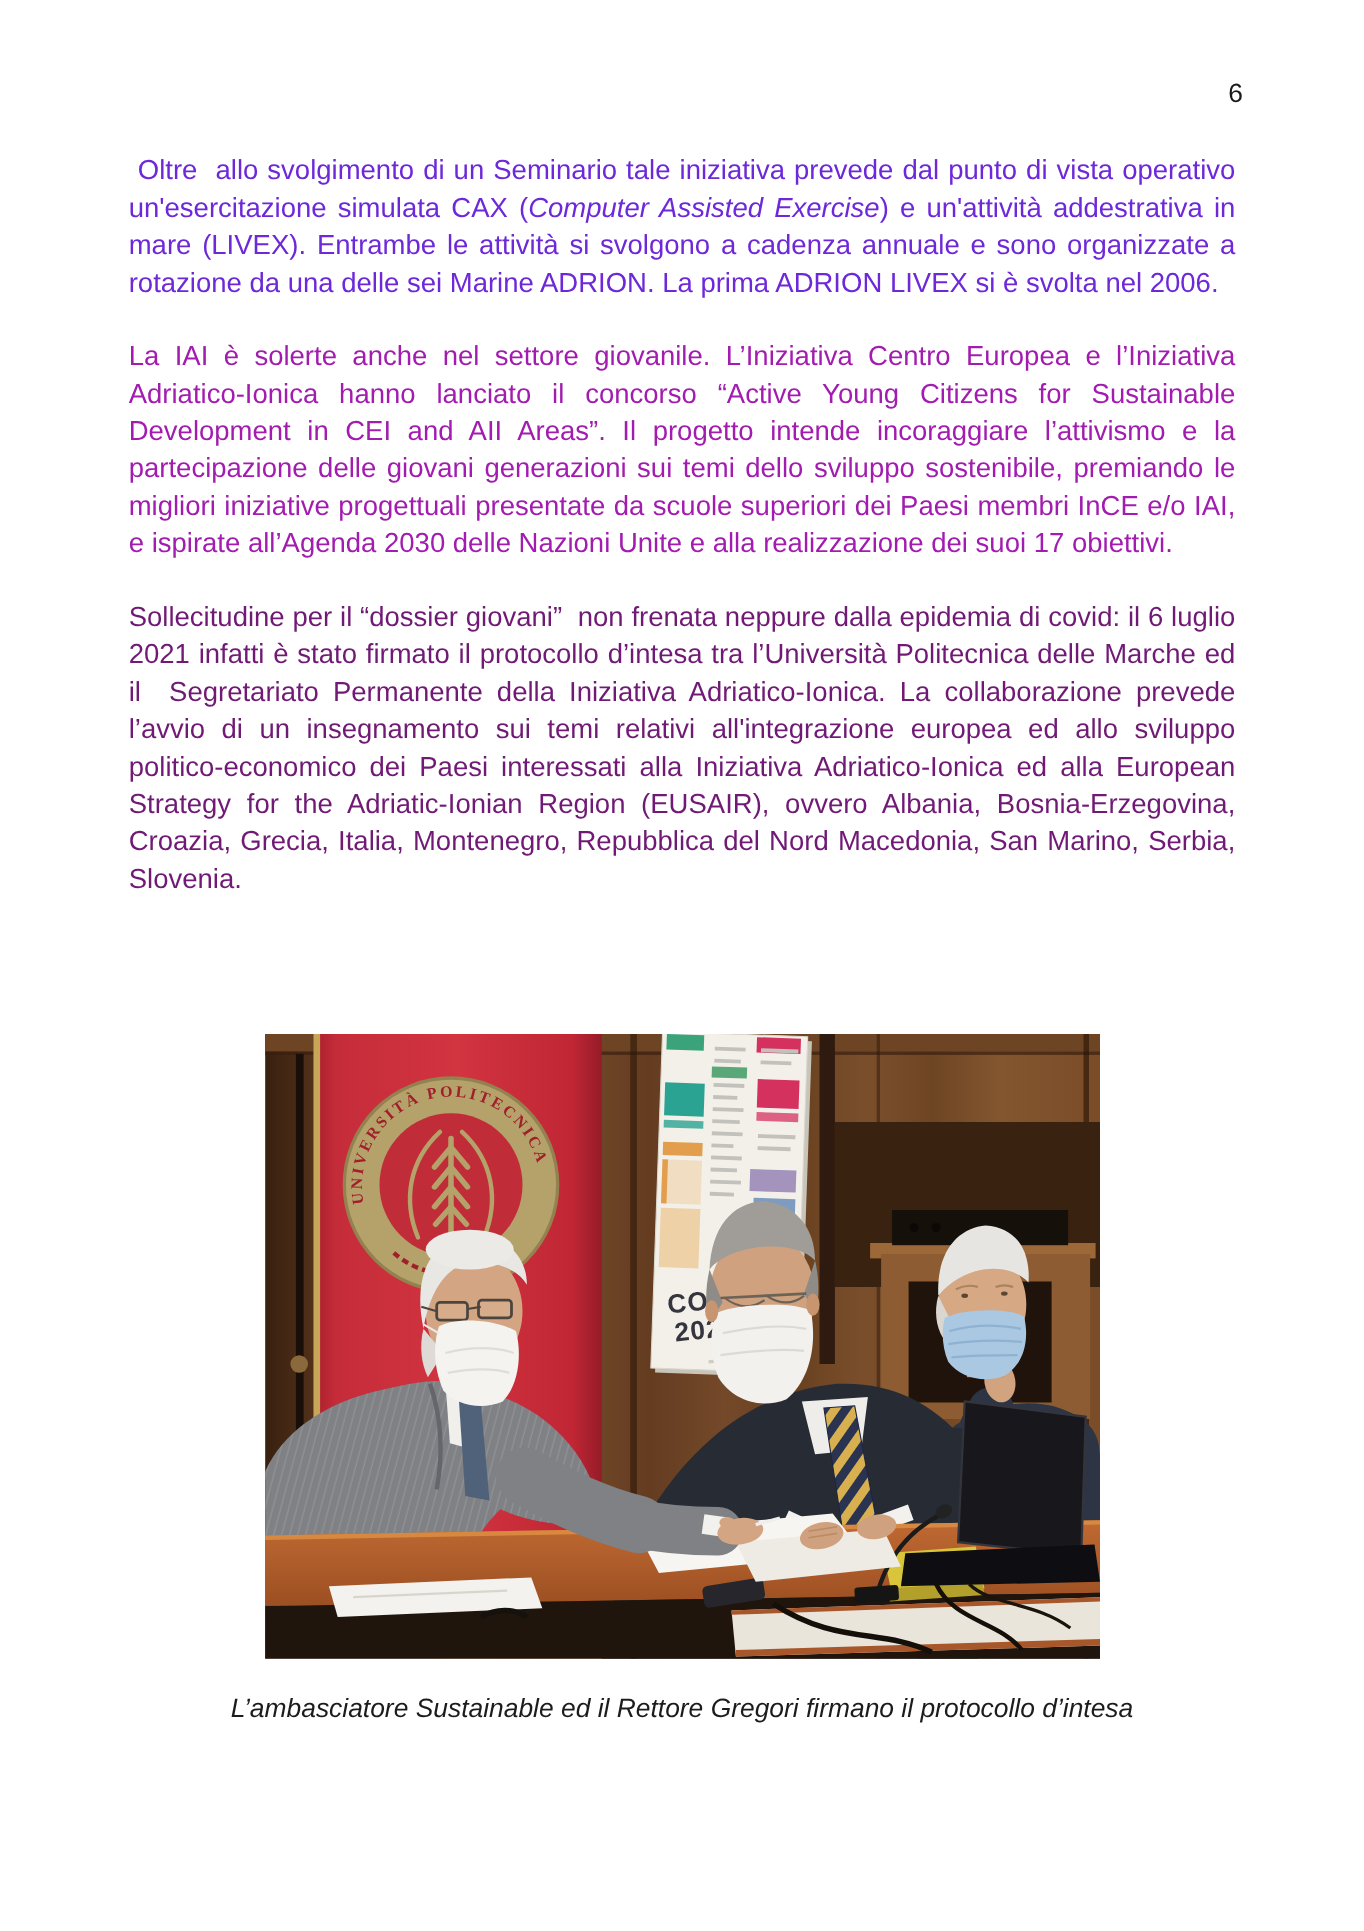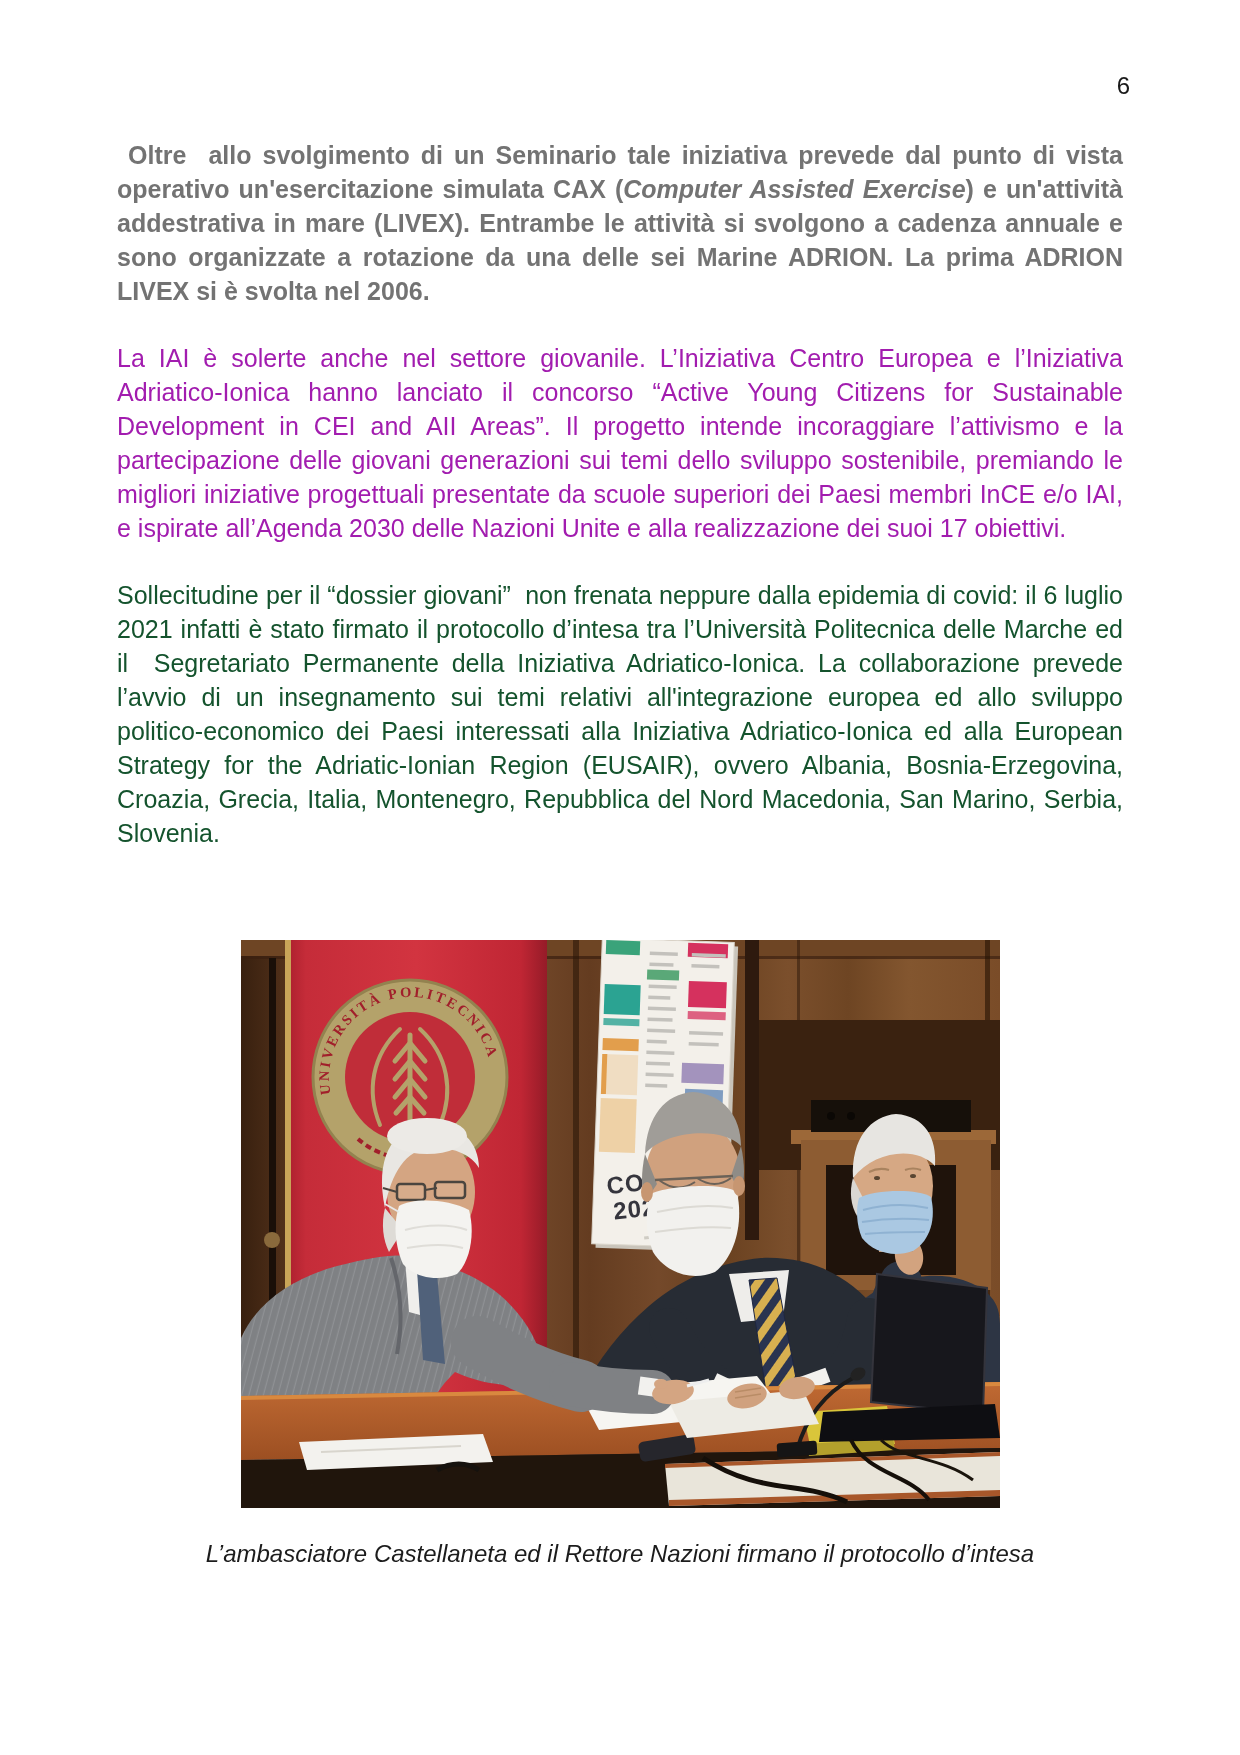--- a/index.html
+++ b/index.html
@@ -13,23 +13,23 @@
   }
   .textblock{
     position:absolute;left:117px;top:138px;width:1006px;
   }
   .textblock p{
     margin:0 0 33px 0;
     font-size:25px;line-height:34px;
     text-align:justify;
     white-space:pre-wrap;
   }
-  .p1{color:#737373;font-weight:bold;}
+  .p1{color:#6d28d9;}
   .p2{color:#a21caf;}
-  .p3{color:#14532d;margin-bottom:0;}
+  .p3{color:#701a75;margin-bottom:0;}
   .photo{
     position:absolute;left:241px;top:940px;width:759px;height:568px;margin:0;
   }
   .photo svg{display:block;width:100%;height:100%;}
   .caption{
     position:absolute;left:117px;top:1540px;width:1006px;
     text-align:center;font-size:24px;font-style:italic;color:#1c1c1c;
   }
   .emblem-text{font-family:"Liberation Serif", serif;font-weight:bold;}
   .poster-text{font-family:"Liberation Sans", sans-serif;font-weight:bold;}
@@ -282,13 +282,13 @@
     <ellipse cx="432" cy="452" rx="21" ry="12" fill="#d4a582" transform="rotate(-8 432 452)"></ellipse>
     <ellipse cx="420" cy="444" rx="7" ry="5" fill="#d4a582"></ellipse>
     <path d="M446,446 L468,440" stroke="#eeeeee" stroke-width="3"></path>
     <ellipse cx="506" cy="456" rx="20" ry="12" fill="#d0a17e" transform="rotate(-12 506 456)"></ellipse>
     <path d="M494,452 L520,448 M494,458 L520,454" stroke="#b98c66" stroke-width="1.5"></path>
     <ellipse cx="556" cy="448" rx="18" ry="11" fill="#d0a17e" transform="rotate(-10 556 448)"></ellipse>
   </g>
 </svg>
 </figure>
 
-<div class="caption">L’ambasciatore Castellaneta ed il Rettore Nazioni firmano il protocollo d’intesa</div>
+<div class="caption">L’ambasciatore Sustainable ed il Rettore Gregori firmano il protocollo d’intesa</div>
 
 </body></html>

